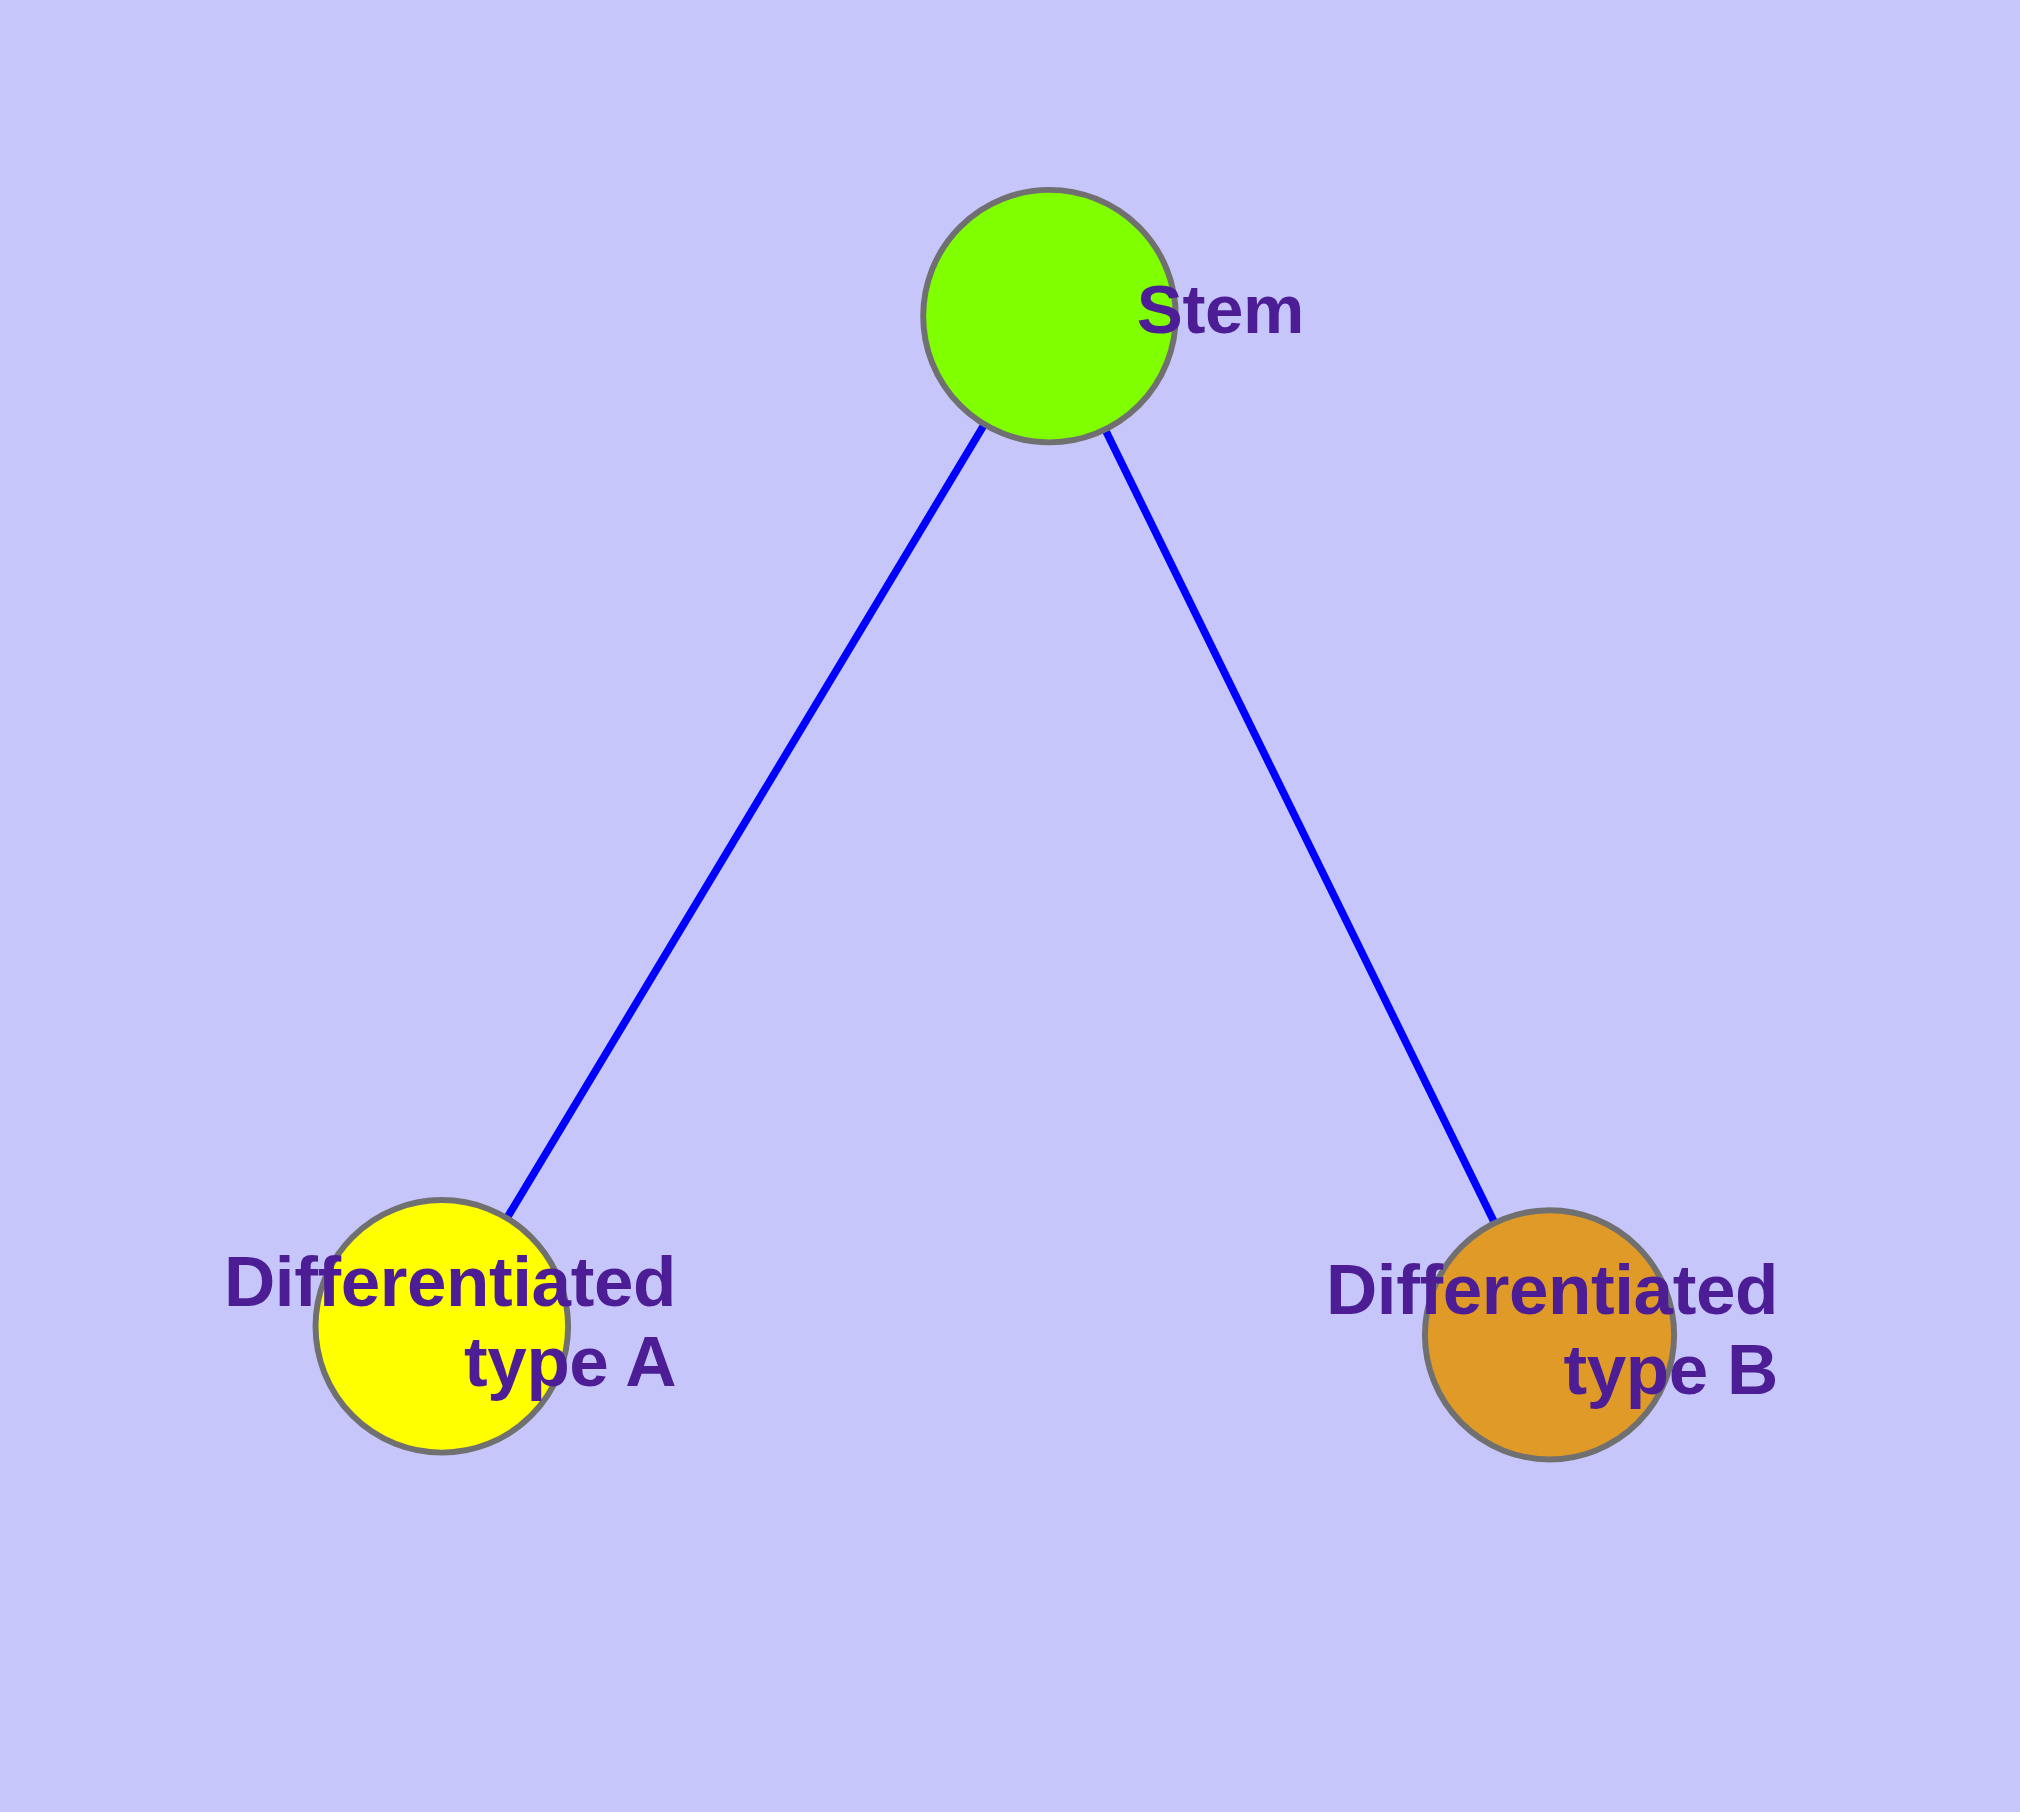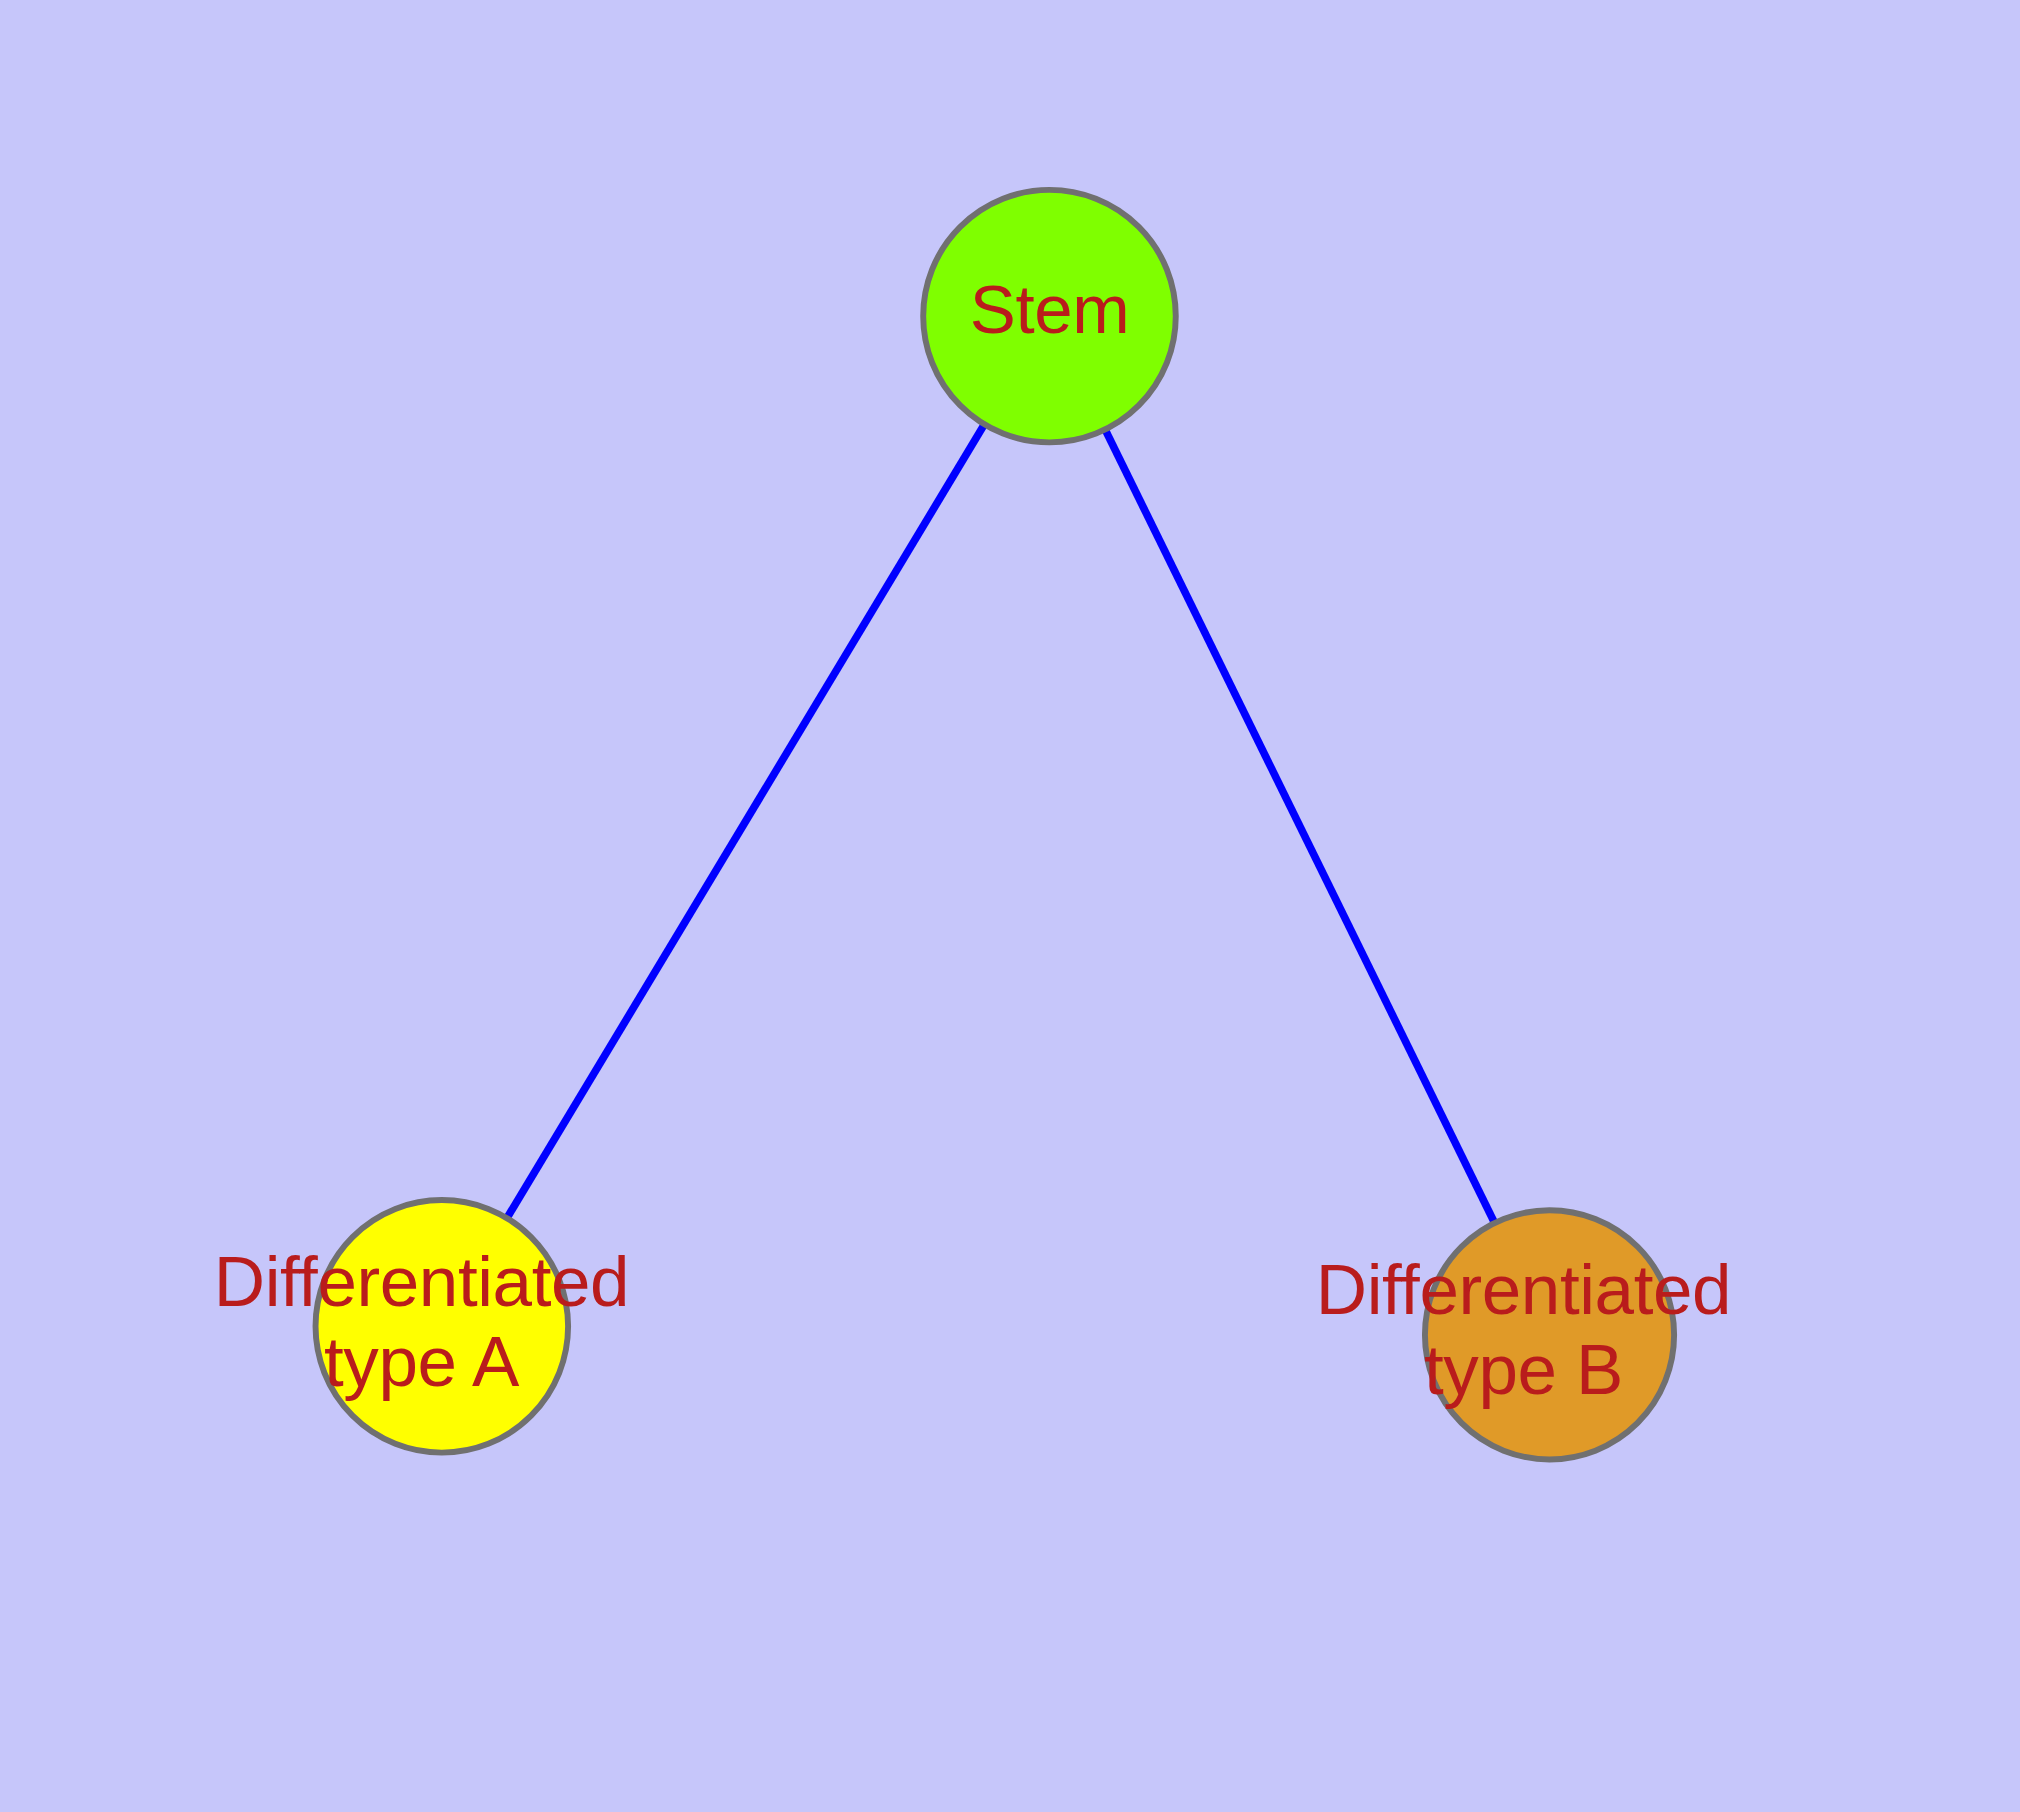--- a/index.html
+++ b/index.html
@@ -24,23 +24,23 @@
   }
   #graph-svg {
     position: absolute;
     left: 0;
     top: 0;
     width: 2021px;
     height: 1812px;
   }
   .node-label {
     position: absolute;
-    color: #b91c1c;
-    font-weight: normal;
-    text-align: center;
+    color: #4c1d95;
+    font-weight: bold;
+    text-align: right;
     line-height: 1.12;
     white-space: pre;
     letter-spacing: -0.4px;
     pointer-events: none;
   }
   #label-stem {
     font-size: 69px;
     left: 795px;
     top: 271px;
     width: 509px;

